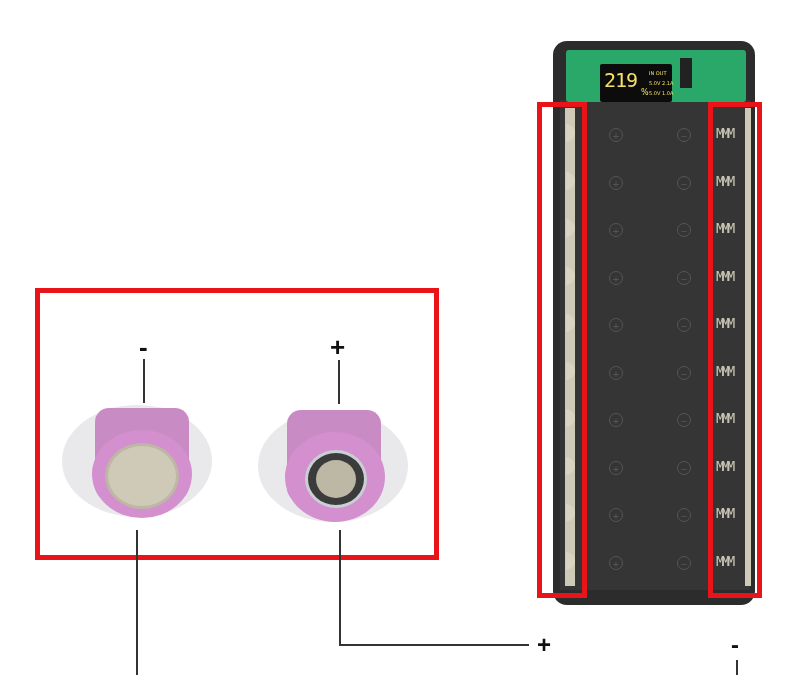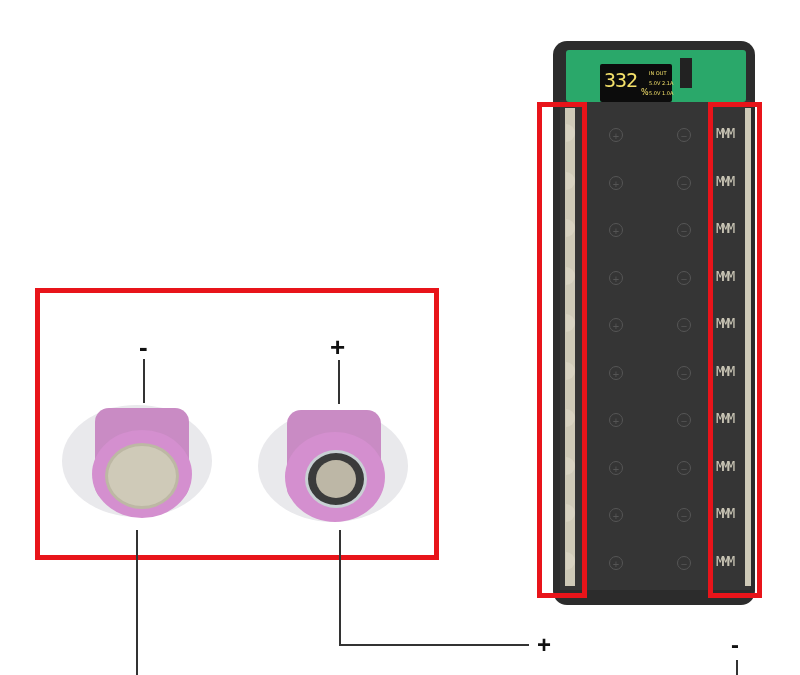--- a/index.html
+++ b/index.html
@@ -46,21 +46,21 @@
 <div class="line" style="left:338px;top:360px;width:1.5px;height:44px;"></div>
 
 <div class="line" style="left:136px;top:530px;width:1.5px;height:145px;"></div>
 <div class="line" style="left:339px;top:530px;width:1.5px;height:115px;"></div>
 <div class="line" style="left:339px;top:644px;width:190px;height:1.5px;"></div>
 
 <div class="case"></div>
 <div class="tray"></div>
 <div class="pcb"></div>
 <div class="lcd"></div>
-<div class="digits">332</div>
+<div class="digits">219</div>
 <div class="lcdtxt" style="left:641px;top:88px;font-size:8px;">%</div>
 <div class="lcdtxt" style="left:649px;top:70px;">IN OUT</div>
 <div class="lcdtxt" style="left:649px;top:80px;">5.0V 2.1A</div>
 <div class="lcdtxt" style="left:649px;top:90px;">5.0V 1.0A</div>
 <div class="chip"></div>
 
 <div class="strip" style="left:565px;top:108px;height:478px;"></div>
 <div class="strip" style="left:745px;top:108px;height:478px;width:6px;"></div>
 
 <div id="rows">

